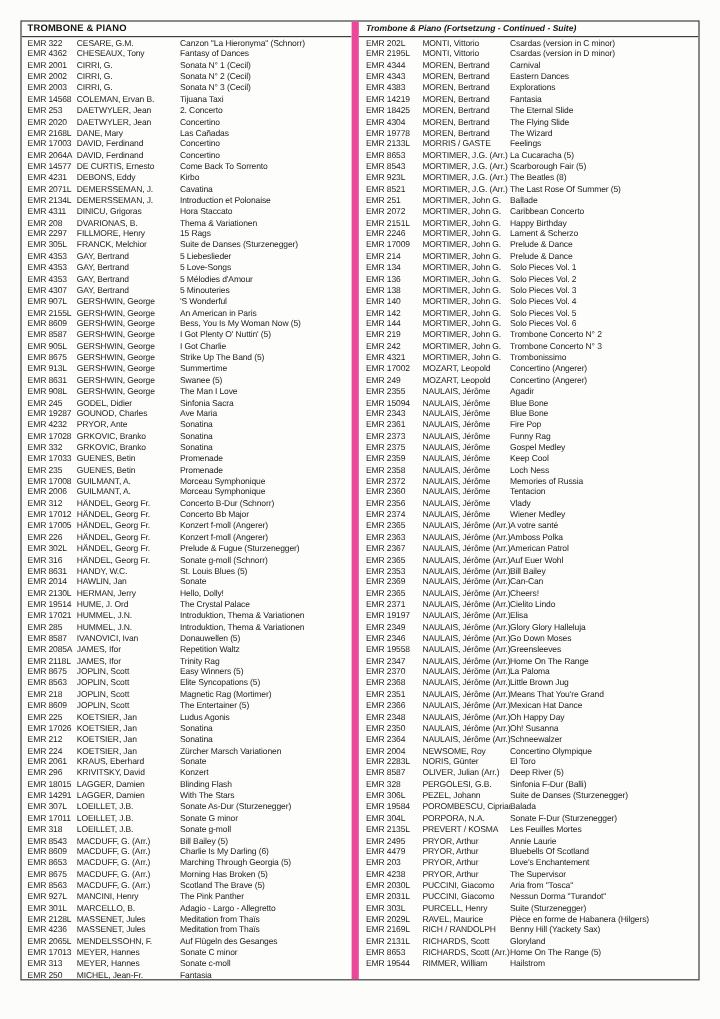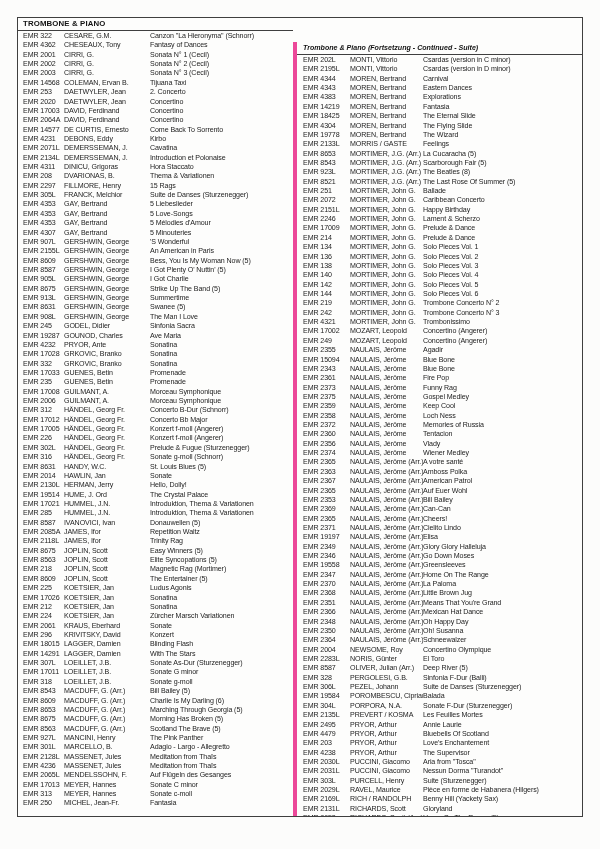--- a/index.html
+++ b/index.html
@@ -13,21 +13,21 @@
   .page{position:absolute;inset:0;padding-left:28px;}
   .catalog-box{
     position:absolute;left:17px;top:17px;
     width:564px;height:798px;
     border:1px solid #3f3f3f;
     display:flex;
     background:#fdfdfc;
   }
   .col{display:flex;flex-direction:column;overflow:hidden;}
   .col-left{width:275px;}
-  .col-right{flex:1;border-left:4px solid #ec4899;margin-top:24px;}
+  .col-right{flex:1;border-left:6px solid #ec4899;}
   .col-header{
     height:11px;flex:0 0 11px;
     border-bottom:1px solid #3f3f3f;
     padding:1px 0 0 5px;
     font-size:7.8px;font-weight:bold;line-height:10px;
     color:#131313;letter-spacing:0.15px;
     white-space:nowrap;
   }
   .col-right .col-header{
     font-style:italic;font-size:7.1px;letter-spacing:0;
@@ -92,20 +92,25 @@
             <span class="cell">EMR 253</span>
             <span class="cell">DAETWYLER, Jean</span>
             <span class="cell">2. Concerto</span>
           </div>
           <div class="row">
             <span class="cell">EMR 2020</span>
             <span class="cell">DAETWYLER, Jean</span>
             <span class="cell">Concertino</span>
           </div>
           <div class="row">
+            <span class="cell">EMR 2168L</span>
+            <span class="cell">DANE, Mary</span>
+            <span class="cell">Las Cañadas</span>
+          </div>
+          <div class="row">
             <span class="cell">EMR 17003</span>
             <span class="cell">DAVID, Ferdinand</span>
             <span class="cell">Concertino</span>
           </div>
           <div class="row">
             <span class="cell">EMR 2064A</span>
             <span class="cell">DAVID, Ferdinand</span>
             <span class="cell">Concertino</span>
           </div>
           <div class="row">

